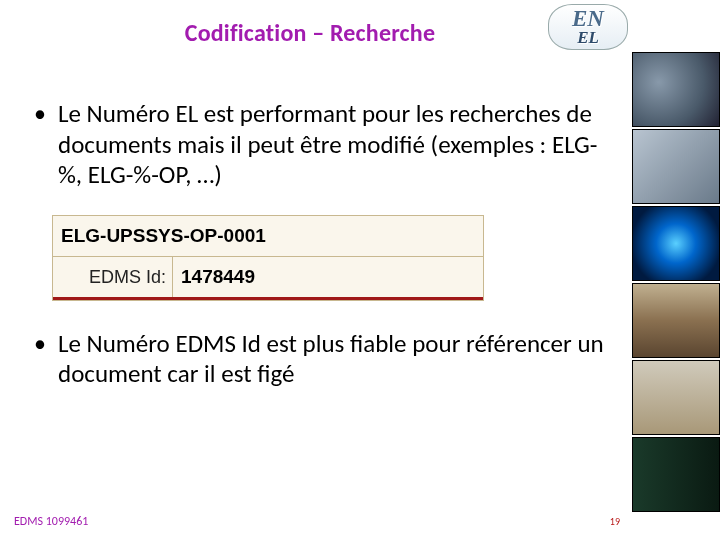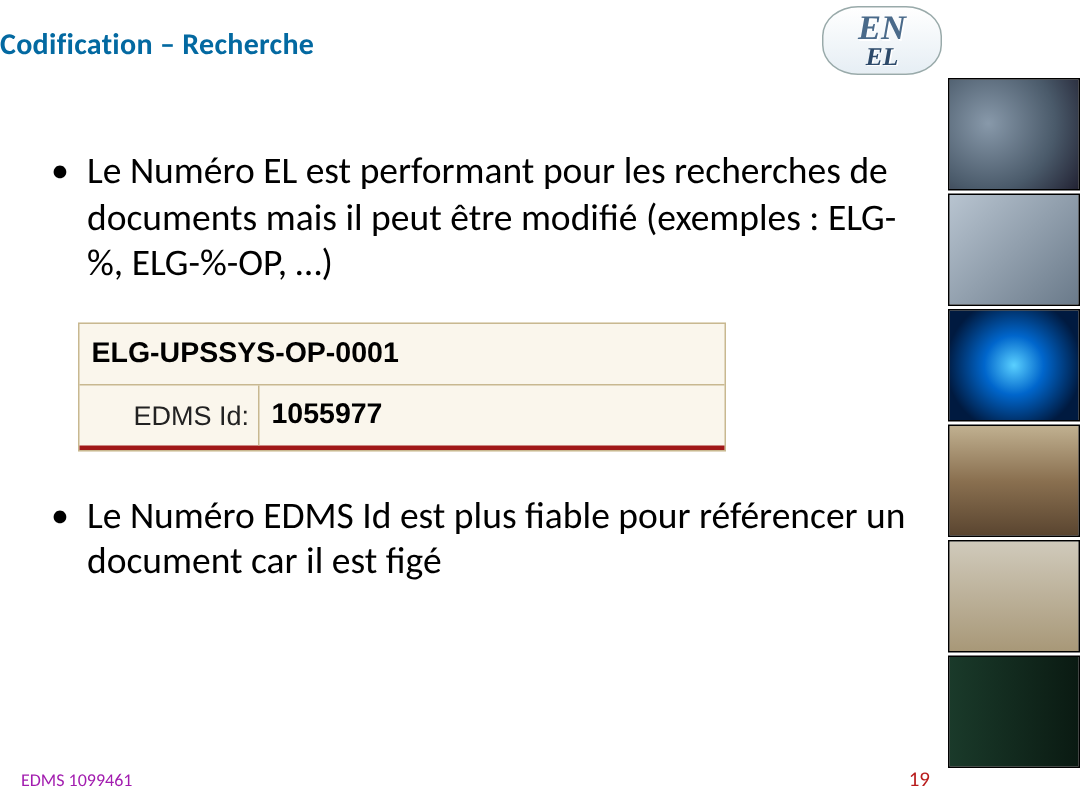--- a/index.html
+++ b/index.html
@@ -22,23 +22,24 @@
     top: 2px;
     width: 56px;
     height: 44px;
   }
   .cern-logo svg { width: 100%; height: 100%; }
   .title {
     position: absolute;
     top: 18px;
     left: 0;
     width: 620px;
-    font-size: 20px;
+    text-align: center;
+    font-size: 24px;
     font-weight: bold;
-    color: #0369a1;
+    color: #a21caf;
     letter-spacing: 0.2px;
   }
   .en-el-logo {
     position: absolute;
     right: 92px;
     top: 4px;
     width: 78px;
     height: 44px;
     border: 1px solid #9aa;
     border-radius: 24px / 20px;
@@ -147,21 +148,21 @@
     position: absolute;
     left: 14px;
     bottom: 12px;
     font-size: 12px;
     color: #a21caf;
   }
   .footer-right {
     position: absolute;
     right: 100px;
     bottom: 12px;
-    font-size: 14px;
+    font-size: 10px;
     color: #b91c1c;
   }
 </style>
 </head>
 <body>
 
 <div class="header">
   <div class="title">Codification – Recherche</div>
   <div class="en-el-logo">
     <span class="en">EN</span>
@@ -182,21 +183,21 @@
   <ul class="bullets">
     <li>Le Numéro EL est performant pour les recherches de documents mais il peut être modifié (exemples : ELG-%, ELG-%-OP, …)</li>
   </ul>
 
   <div class="record-box">
     <div class="record-row">
       <div class="record-value">ELG-UPSSYS-OP-0001</div>
     </div>
     <div class="record-row">
       <div class="record-label">EDMS Id:</div>
-      <div class="record-value">1055977</div>
+      <div class="record-value">1478449</div>
     </div>
   </div>
 
   <ul class="bullets">
     <li>Le Numéro EDMS Id est plus fiable pour référencer un document car il est figé</li>
   </ul>
 </div>
 
 <div class="footer-left">EDMS 1099461</div>
 <div class="footer-right">19</div>

